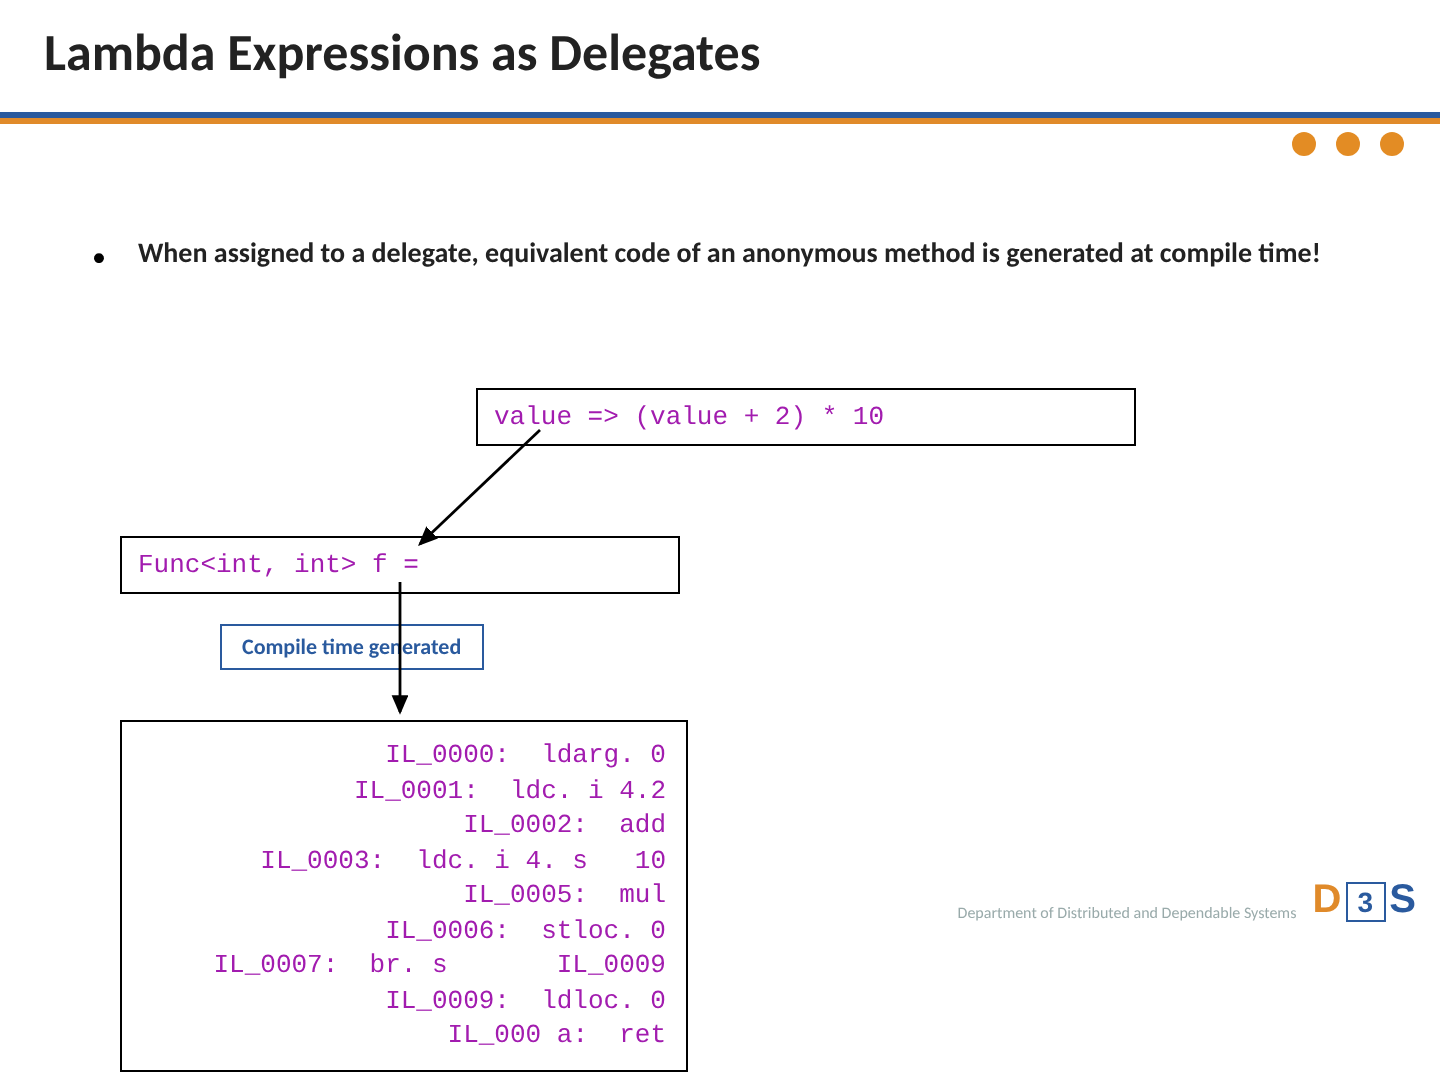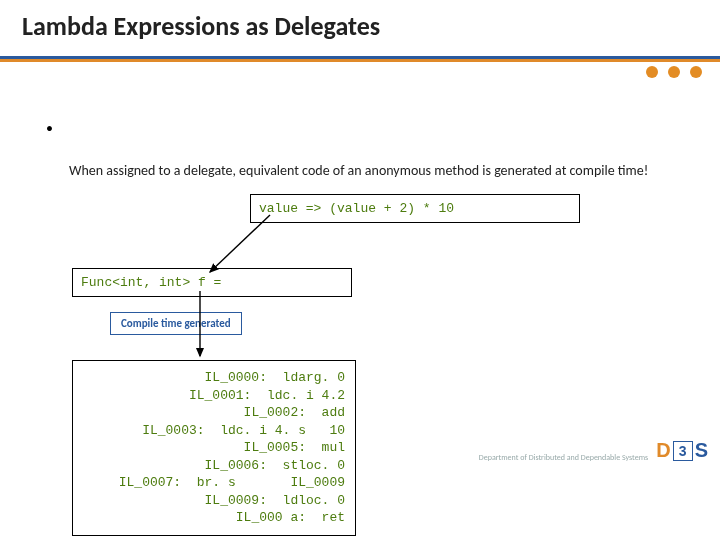--- a/index.html
+++ b/index.html
@@ -10,23 +10,23 @@
 
   .hr-line { position: absolute; left: 0; top: 56px; width: 720px; height: 6px; }
   .hr-blue { position: absolute; left: 0; top: 0; width: 720px; height: 3px; background: #2a5a9e; }
   .hr-orange { position: absolute; left: 0; top: 3px; width: 720px; height: 3px; background: #e08a2a; }
 
   .dots { position: absolute; right: 18px; top: 66px; display: flex; gap: 10px; }
   .dot { width: 12px; height: 12px; border-radius: 50%; background: #e38c24; }
 
   .bullet-row { position: absolute; left: 46px; top: 118px; width: 620px; display: flex; align-items: flex-start; gap: 16px; }
   .bullet-dot { flex: 0 0 auto; font-size: 14px; line-height: 18px; color: #000; padding-top: 2px; }
-  .bullet-text { font-size: 14px; font-weight: 400; color: #222; line-height: 1.35; margin-top: 44px; }
+  .bullet-text { font-size: 14px; font-weight: 700; color: #222; line-height: 1.35; }
 
-  .code-box { position: absolute; border: 1px solid #000; background: #fff; padding: 6px 8px; font-family: "Courier New", monospace; font-size: 13px; color: #4d7c0f; white-space: pre; margin-left: 12px; }
+  .code-box { position: absolute; border: 1px solid #000; background: #fff; padding: 6px 8px; font-family: "Courier New", monospace; font-size: 13px; color: #a21caf; white-space: pre; }
   #box-lambda { left: 238px; top: 194px; width: 330px; }
   #box-delegate { left: 60px; top: 268px; width: 280px; }
   #box-il { left: 60px; top: 360px; width: 284px; line-height: 1.35; padding: 8px 10px; text-align: right; }
 
   .label-badge { position: absolute; left: 110px; top: 312px; border: 1px solid #2a5a9e; background: #fff; color: #2a5a9e; font-size: 11px; font-weight: 700; padding: 4px 10px; }
 
   .arrow-svg { position: absolute; left: 0; top: 0; width: 720px; height: 540px; pointer-events: none; }
 
   .footer { position: absolute; right: 12px; bottom: 8px; display: flex; align-items: flex-end; gap: 8px; }
   .footer-text { font-size: 8px; line-height: 1.15; color: #9aa; text-align: right; padding-left: 20px; }

